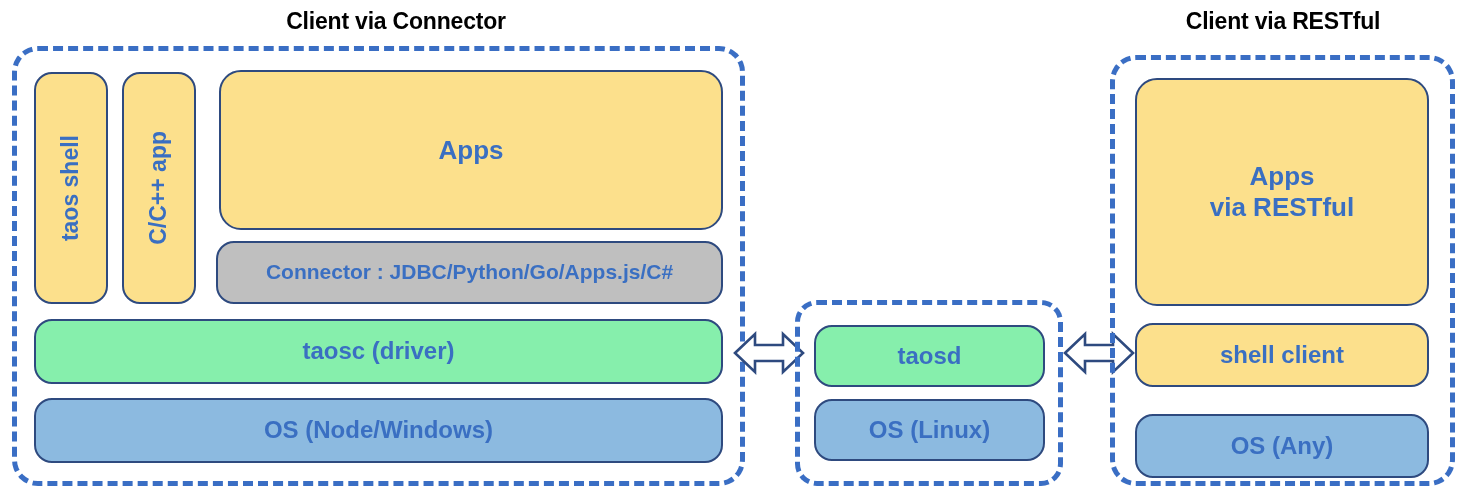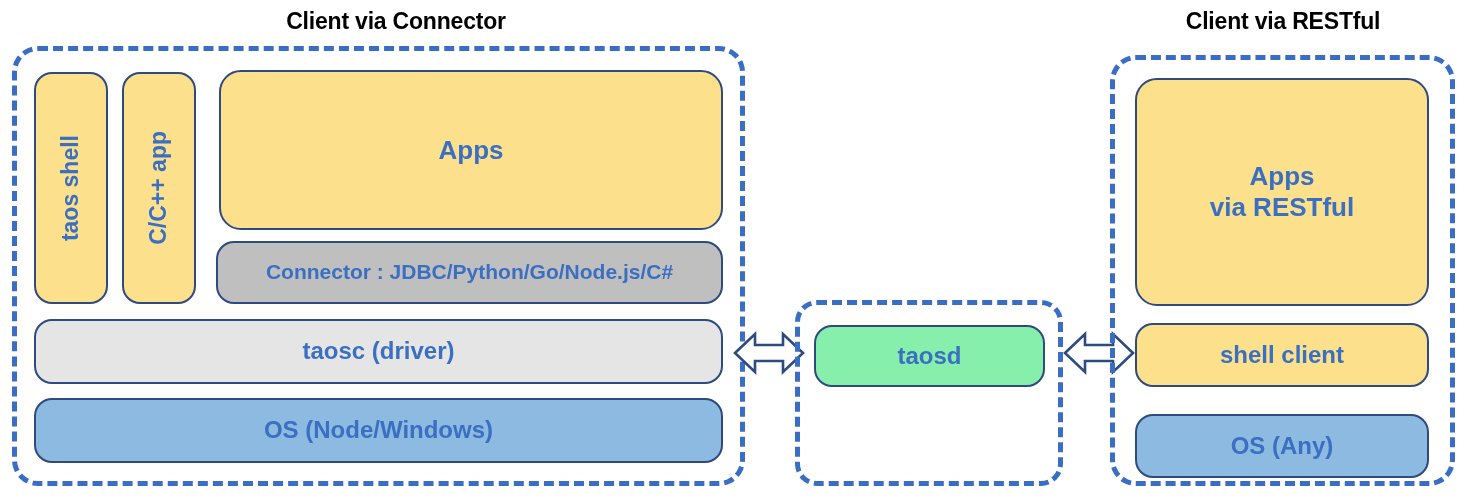--- a/index.html
+++ b/index.html
@@ -44,21 +44,21 @@
     justify-content:center;
     text-align:center;
     line-height:1.18;
     white-space:pre-line;
   }
   .box.r18{border-radius:18px;}
   .box.r22{border-radius:22px;}
 
   .fill-yellow{background:#fce08c;}
   .fill-grey{background:#bfbfbf;}
-  .fill-orange{background:#e5e5e5;}
+  .fill-orange{background:#86efac;}
   .fill-blue{background:#8cbae0;}
   .fill-green{background:#86efac;}
 
   
   .vert span{
     writing-mode:vertical-rl;
     transform:rotate(180deg);
     white-space:nowrap;
     display:block;
   }
@@ -82,36 +82,37 @@
   <div class="box vert fill-yellow r18" style="left:34px;top:72px;width:74px;height:232px;font-size:23px;">
     <span>taos shell</span>
   </div>
 
   <div class="box vert fill-yellow r18" style="left:122px;top:72px;width:74px;height:232px;font-size:23px;">
     <span>C/C++ app</span>
   </div>
 
   <div class="box fill-yellow r22" style="left:219px;top:70px;width:504px;height:160px;font-size:26px;">Apps</div>
 
-  <div class="box fill-grey r18" style="left:216px;top:241px;width:507px;height:63px;font-size:21px;">Connector : JDBC/Python/Go/Node.js/C#</div>
+  <div class="box fill-grey r18" style="left:216px;top:241px;width:507px;height:63px;font-size:21px;">Connector : JDBC/Python/Go/Apps.js/C#</div>
 
   <div class="box fill-orange r18" style="left:34px;top:319px;width:689px;height:65px;font-size:24px;">taosc (driver)</div>
 
   <div class="box fill-blue r18" style="left:34px;top:398px;width:689px;height:65px;font-size:24px;">OS (Node/Windows)</div>
 
   <div class="arrow" style="left:733px;top:327px;">
     <svg width="72" height="52" viewBox="0 0 72 52">
       <polygon points="2,26 22,7 22,18 50,18 50,7 70,26 50,45 50,34 22,34 22,45" fill="#ffffff" stroke="#2e4a7f" stroke-width="2.6" stroke-linejoin="miter"></polygon>
     </svg>
   </div>
 
   <div class="dashed" style="left:795px;top:300px;width:268px;height:186px;border-radius:22px;"></div>
 
   <div class="box fill-green r18" style="left:814px;top:325px;width:231px;height:62px;font-size:24px;">taosd</div>
 
+  <div class="box fill-blue r18" style="left:814px;top:399px;width:231px;height:62px;font-size:24px;">OS (Linux)</div>
 
   <div class="arrow" style="left:1063px;top:327px;">
     <svg width="72" height="52" viewBox="0 0 72 52">
       <polygon points="2,26 22,7 22,18 50,18 50,7 70,26 50,45 50,34 22,34 22,45" fill="#ffffff" stroke="#2e4a7f" stroke-width="2.6" stroke-linejoin="miter"></polygon>
     </svg>
   </div>
 
   <div class="dashed" style="left:1110px;top:55px;width:345px;height:431px;"></div>
 
   <div class="box fill-yellow r22" style="left:1135px;top:78px;width:294px;height:228px;font-size:26px;">Apps

